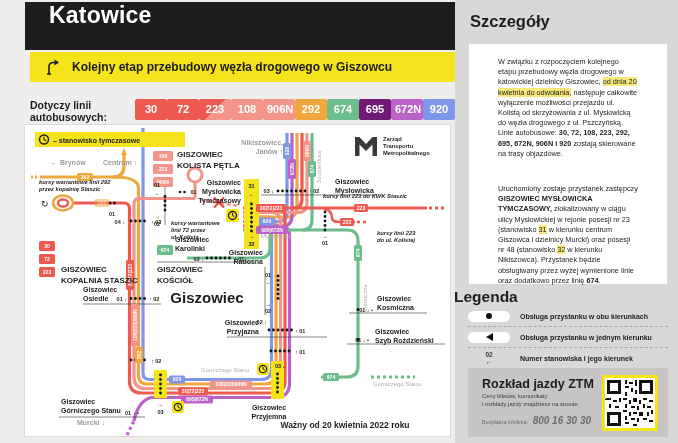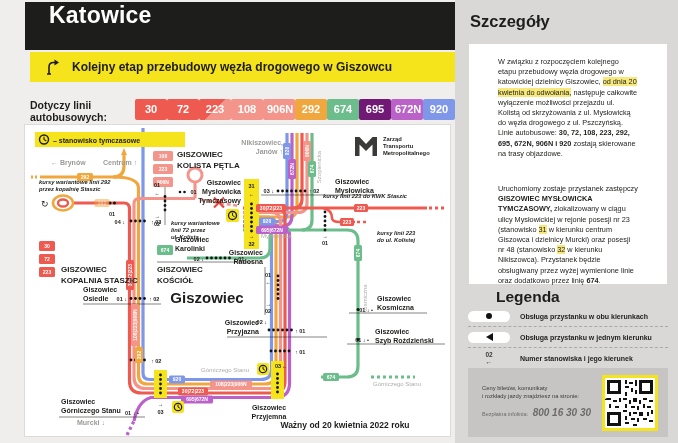--- a/index.html
+++ b/index.html
@@ -28,21 +28,21 @@
   .it{font-size:5.8px;font-weight:700;font-style:italic;}
   .bdg{font-size:5px;font-weight:700;fill:#fff;text-anchor:middle;}
   
   #side{left:455px;top:0;width:223px;height:443px;background:#d9d8d6;}
   #details-title{left:470px;top:12px;font-size:16.5px;font-weight:700;}
   #details-card{left:469px;top:44px;width:198px;height:240px;background:#fff;box-sizing:border-box;padding:13px 29px;}
   #details-card p{margin:0;font-size:7.3px;line-height:1.4;}
   #details-card p + p{margin-top:25px;}
   .b{font-weight:700;}
   .hl{background:#f6e87b;}
-  #legend-title{left:496px;top:288px;font-size:15.5px;font-weight:700;}
+  #legend-title{left:454px;top:288px;font-size:15.5px;font-weight:700;}
   #legend{left:468px;top:309px;width:200px;}
   .leg-row{display:flex;align-items:center;gap:10px;height:14px;}
   .leg-sep{border-top:1px dashed #a9a9a7;margin:3px 0;}
   .pill{width:42px;height:11px;border-radius:6px;background:#fff;display:flex;align-items:center;justify-content:center;flex:none;}
   .pill .dot{width:6px;height:6px;border-radius:50%;background:#111;}
   .pill .tri{width:0;height:0;border-right:7px solid #111;border-top:4px solid transparent;border-bottom:4px solid transparent;}
   .leg-label{font-size:7px;font-weight:700;}
   .numicon{width:42px;flex:none;text-align:center;color:#3c3c3a;}
   .numicon .n{font-size:6.5px;font-weight:700;display:block;line-height:7px;}
   .numicon .a{font-size:7px;display:block;line-height:7px;}
@@ -488,20 +488,21 @@
       <span class="numicon">
         <span class="n">02</span>
         <span class="a">←</span>
       </span>
       <span class="leg-label">Numer stanowiska i jego kierunek</span>
     </div>
   </div>
 
   <div class="abs" id="info-box">
     <div id="info-text">
+      <div class="title">Rozkład jazdy ZTM</div>
       <div class="sub">Ceny biletów, komunikaty</div>
       <div class="sub">i rozkłady jazdy znajdziesz na stronie:</div>
       <div class="phone">
         <span class="pl">Bezpłatna infolinia:</span>
         <span class="pn">800 16 30 30</span>
       </div>
     </div>
     <div id="qr">
       <svg width="50" height="50" viewBox="0 0 25 25">
         <g fill="#111">

